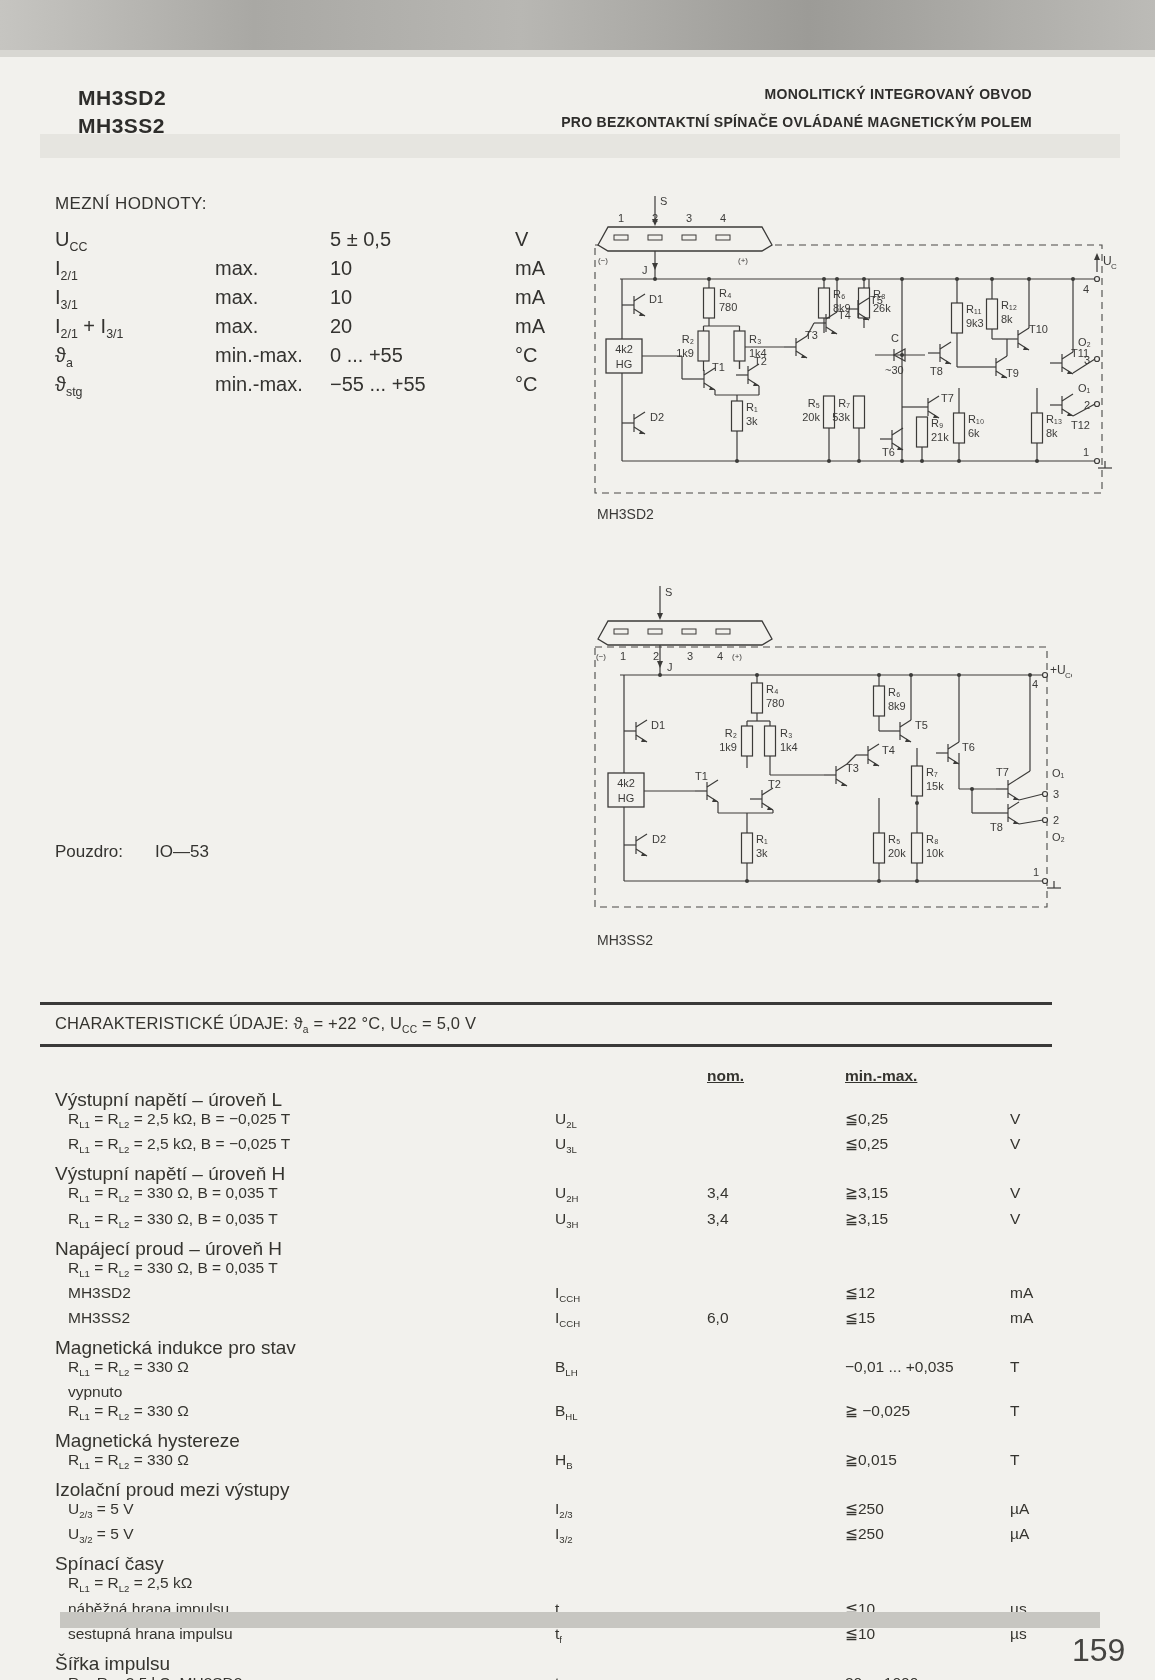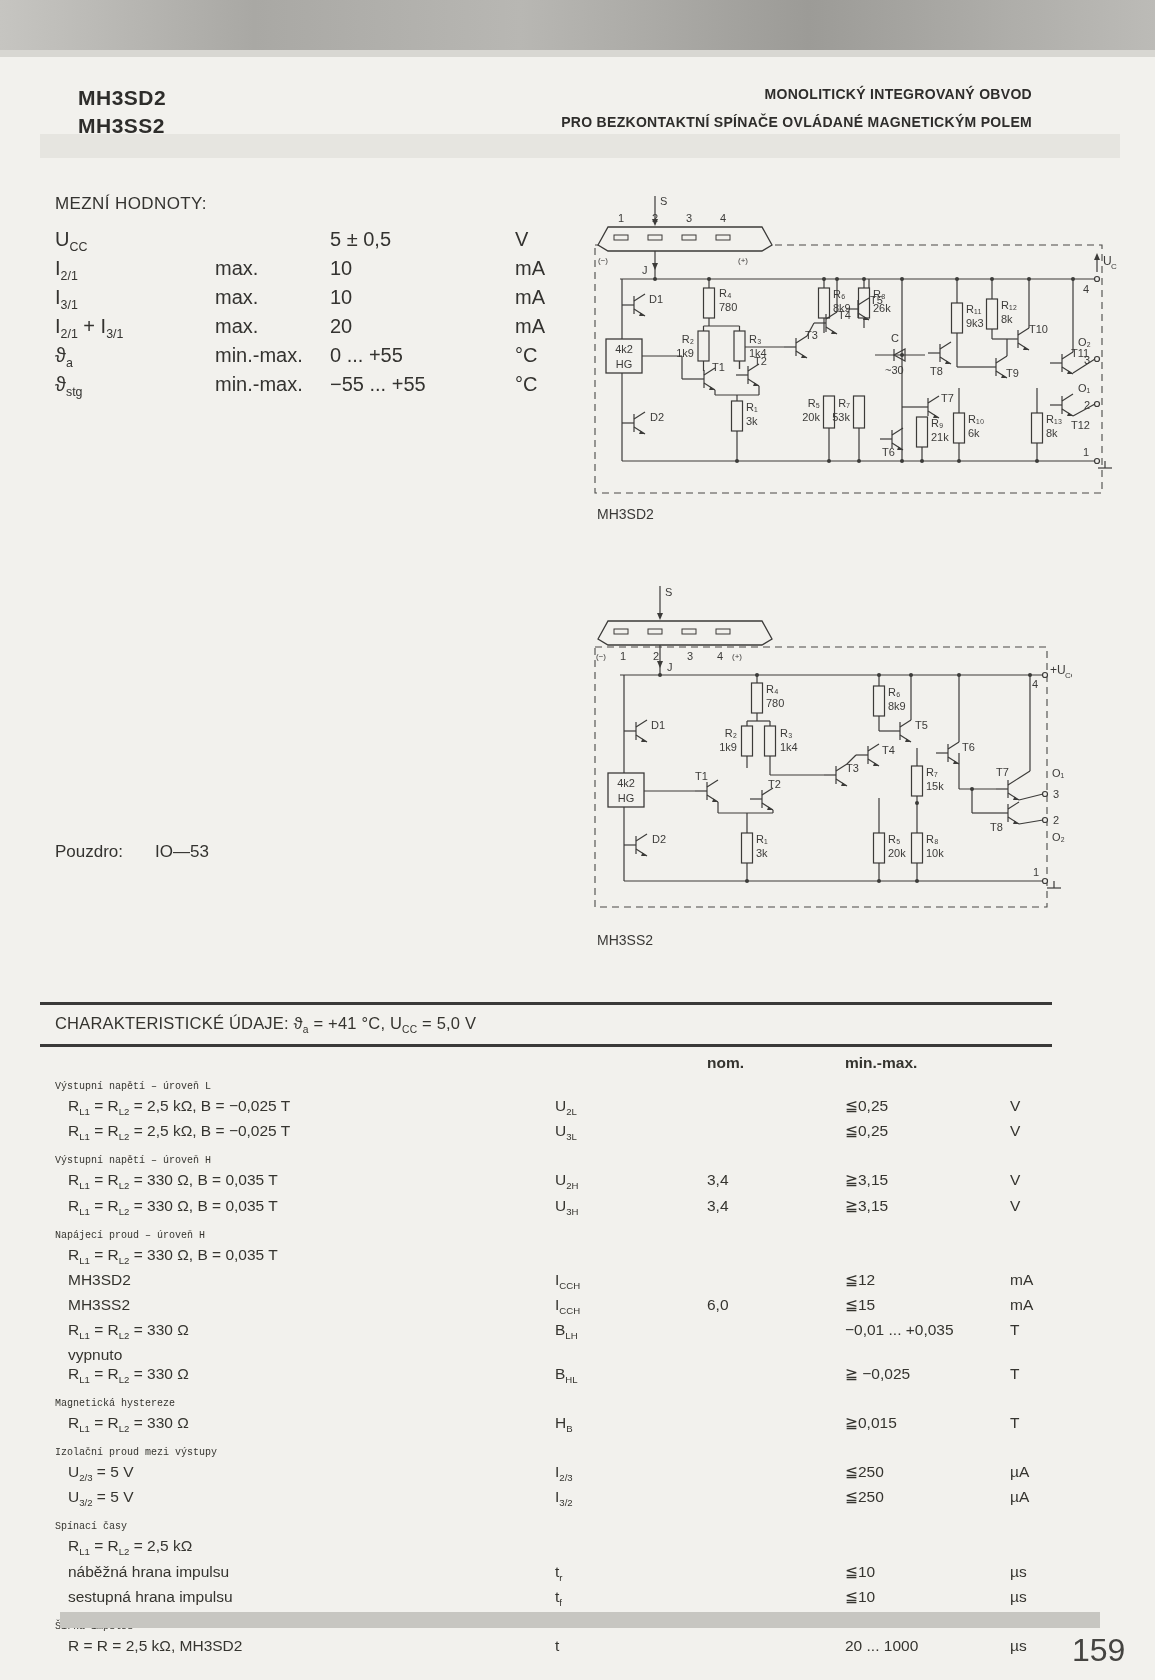--- a/index.html
+++ b/index.html
@@ -41,25 +41,25 @@
   .sch .hgbox{fill:#f2f1ed;stroke:#3c3b39;stroke-width:1.3;}
 
   .sch-caption{position:absolute;font-size:14px;color:#3a3937;}
   .pouzdro{position:absolute;left:55px;top:842px;font-size:17px;}
   .pouzdro .val{margin-left:32px;}
 
   .chars{position:absolute;left:40px;top:1002px;width:1012px;color:#35342f;}
   .chars-title{border-top:3px solid #3a3938;border-bottom:3px solid #3a3938;
         padding:9px 0 9px 15px;font-size:16.5px;letter-spacing:.2px;}
   .chead{display:grid;grid-template-columns:500px 140px 110px 185px 62px;
-        font-weight:bold;font-size:15.5px;margin:7px 0 3px;padding-left:15px;}
+        font-weight:bold;font-size:15.5px;margin:20px 0 3px;padding-left:15px;text-decoration:underline;}
   .chead .cnom{padding-left:12px;}
   .chead .cmm{padding-left:40px;}
   .cgroups{padding-left:15px;}
-  .cghead{font-size:10px;line-height:19px;margin-top:5px;font-family:Liberation Mono, monospace;}
+  .cghead{font-size:19px;line-height:19px;margin-top:5px;}
   .crow{display:grid;grid-template-columns:500px 140px 110px 185px 62px;
         font-size:15.5px;line-height:19px;}
   .clabel{padding-left:13px;}
   .cnom{padding-left:12px;}
   .cmm{padding-left:40px;}
   .cunit{padding-left:20px;}
 
   .pagenum{position:absolute;left:1072px;top:1632px;font-size:32px;color:#454441;}
 </style>
 </head>
@@ -477,21 +477,21 @@
       <use href="#gnd" x="462" y="298"></use>
     </g>
   </svg>
   <div class="sch-caption" style="left:597px;top:932px">MH3SS2</div>
 
   <div class="pouzdro">
     <span>Pouzdro:</span><span class="val">IO—53</span>
   </div>
 
   <div class="chars">
-    <div class="chars-title"><span>CHARAKTERISTICKÉ ÚDAJE: ϑ</span><sub>a</sub><span> = +41 °C, U</span><sub>CC</sub><span> = 5,0 V</span></div>
+    <div class="chars-title"><span>CHARAKTERISTICKÉ ÚDAJE: ϑ</span><sub>a</sub><span> = +22 °C, U</span><sub>CC</sub><span> = 5,0 V</span></div>
     <div class="chead">
       <div></div>
         <div></div>
       <div class="cnom">nom.</div>
       <div class="cmm">min.-max.</div>
       <div></div>
     </div>
     <div class="cgroups">
 
       <div>
@@ -549,20 +549,21 @@
         <div class="crow">
           <div class="clabel"><span>MH3SS2</span></div>
           <div><span>I</span><sub>CCH</sub></div>
           <div class="cnom">6,0</div>
           <div class="cmm">≦15</div>
           <div class="cunit">mA</div>
         </div>
       </div>
 
       <div>
+        <div class="cghead">Magnetická indukce pro stav</div>
         <div class="crow">
           <div></div>
           <div class="cnom"></div>
           <div class="cmm"></div>
           <div class="cunit"></div>
         </div>
         <div class="crow">
           <div class="clabel"><span>R</span><sub>L1</sub><span> = R</span><sub>L2</sub><span> = 330 Ω</span></div>
           <div><span>B</span><sub>LH</sub></div>
           <div class="cnom"></div>

